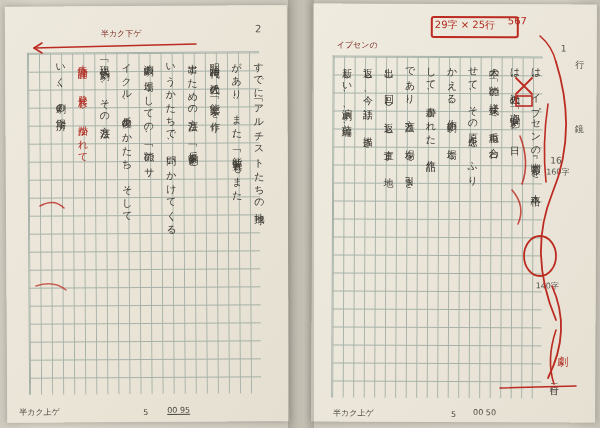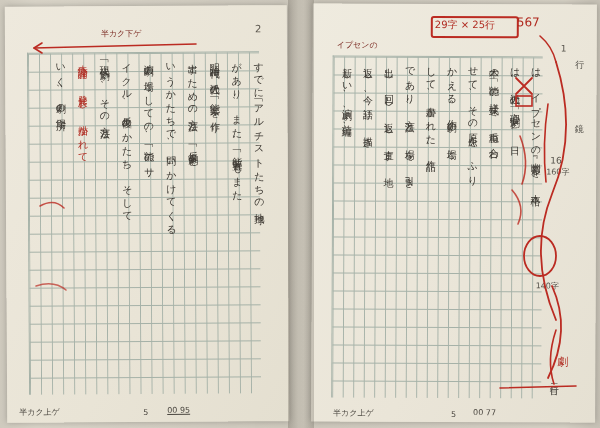--- a/index.html
+++ b/index.html
@@ -141,21 +141,21 @@
     <div class="footer" style="left:136px; top:402px;">5</div>
     <div class="footer" style="left:160px; top:400px;text-decoration:underline;">00 95</div>
   </div>
 
   <div class="sheet" id="sheet-right">
 
     <div class="hdr" style="left:24px; top:36px;">イプセンの</div>
 
     <div class="redbox" style="left:118px; top:12px; width:84px; height:18px;"></div>
     <div class="hw ink-red" style="left:122px; top:16px; font-size:10px;">29字 × 25行</div>
-    <div class="hw ink-red" style="left:204px; top:12px; font-size:12px;">567</div>
+    <div class="hw ink-red" style="left:195px; top:12px; font-size:10px;">567</div>
 
     <div class="grid" style="left:20px; top:52px; width:210px; height:342px; background-size:10.5px 18px;"></div>
 
     <div class="hw vtext" style="right:56px; top:56px; font-size:10px;">は、イプセンの『幽霊』を、本格</div>
     <div class="hw vtext" style="right:77px; top:56px; font-size:10px;">は、近代の「心理劇」と、日</div>
     <div class="hw vtext" style="right:98px; top:56px; font-size:10px;">本の「能」の様式を、重ね合わ</div>
     <div class="hw vtext" style="right:119px; top:56px; font-size:10px;">せて、その原点を、ふり</div>
     <div class="hw vtext" style="right:140px; top:56px; font-size:10px;">かえる、作劇の、場と</div>
     <div class="hw vtext" style="right:161px; top:56px; font-size:10px;">して、書かれた、作品</div>
     <div class="hw vtext" style="right:182px; top:56px; font-size:10px;">であり、方法と、場を、引き</div>
@@ -169,21 +169,21 @@
     <div class="hw ink-gray" style="left:238px; top:152px; font-size:9px;">16</div>
 
     <div class="hw ink-gray" style="left:234px; top:164px; font-size:8px;">160字</div>
     <div class="hw ink-gray" style="left:224px; top:278px; font-size:8px;">140字</div>
 
     <div class="hw ink-gray vtext" style="left:238px; top:372px; font-size:9px;">二行目</div>
     <div class="hw ink-red" style="left:246px; top:352px; font-size:11px;">劇</div>
 
     <div class="footer" style="left:22px; top:404px;">半カク上ゲ</div>
     <div class="footer" style="left:140px; top:406px;">5</div>
-    <div class="footer" style="left:162px; top:404px;">00 77</div>
+    <div class="footer" style="left:162px; top:404px;">00 50</div>
   </div>
 
   <div id="gutter"></div>
 
   <svg class="overlay" viewBox="0 0 600 428">
     <g stroke="#bb2b22" fill="none" stroke-width="1.6" stroke-linecap="round">
 
       <path d="M34 48 L196 44"></path>
       <path d="M34 48 L42 43 M34 48 L42 53"></path>
 

